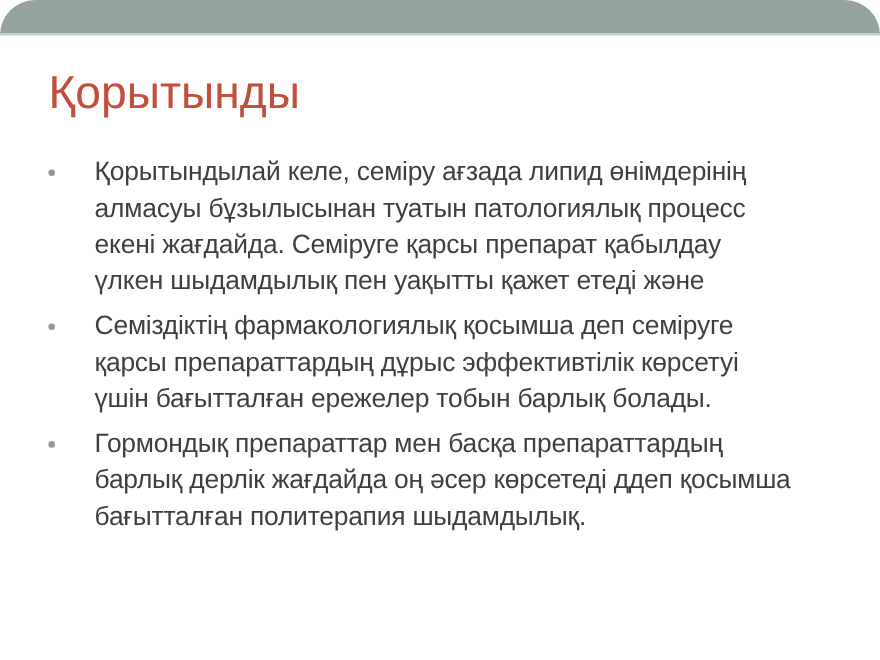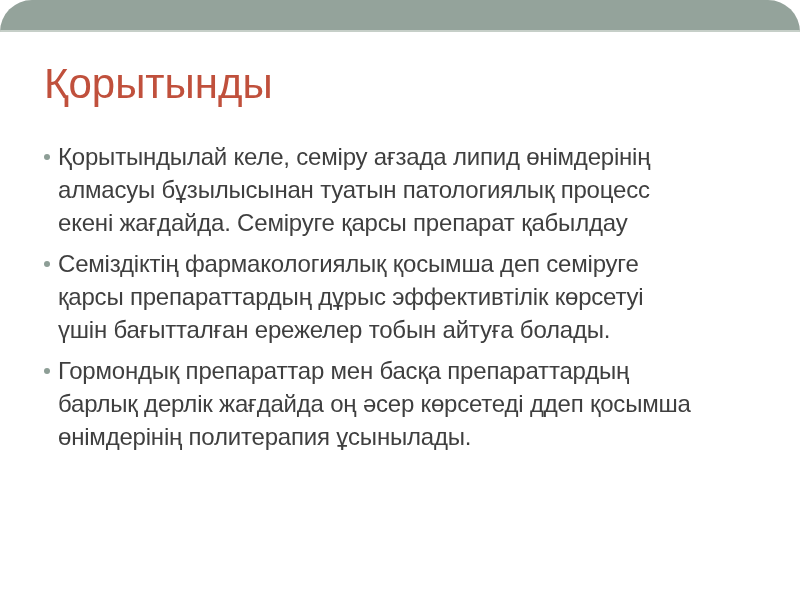--- a/index.html
+++ b/index.html
@@ -54,54 +54,56 @@
     margin: 14px 8px 0 0;
   }
   .bullet-text {
     font-size: 24px;
     line-height: 33px;
     color: var(--body-text-color, #3f3f3f);
     letter-spacing: -0.2px;
   }
   .bullet-line {
     white-space: nowrap;
+    margin-left: 28px;
   }
 </style>
 </head>
 <body style="--band-color: #94a39b; --band-edge-color: #c6cfc8; --title-color: #c0503c; --body-text-color: #3f3f3f; --bullet-dot-color: #8d9e96; --background-color: #ffffff;">
 
 <div class="slide">
 
   <div class="top-band"></div>
 
   <h1 class="title">Қорытынды</h1>
 
   <ul class="bullets">
 
     <li class="bullet">
       <span class="dot"></span>
       <div class="bullet-text">
         <div class="bullet-line">Қорытындылай келе, семіру ағзада липид өнімдерінің</div>
         <div class="bullet-line">алмасуы бұзылысынан туатын патологиялық процесс</div>
         <div class="bullet-line">екені жағдайда. Семіруге қарсы препарат қабылдау</div>
+        <div class="bullet-line">үлкен шыдамдылық пен уақытты қажет етеді және</div>
       </div>
     </li>
 
     <li class="bullet">
       <span class="dot"></span>
       <div class="bullet-text">
         <div class="bullet-line">Семіздіктің фармакологиялық қосымша деп семіруге</div>
         <div class="bullet-line">қарсы препараттардың дұрыс эффективтілік көрсетуі</div>
-        <div class="bullet-line">үшін бағытталған ережелер тобын айтуға болады.</div>
+        <div class="bullet-line">үшін бағытталған ережелер тобын барлық болады.</div>
       </div>
     </li>
 
     <li class="bullet">
       <span class="dot"></span>
       <div class="bullet-text">
         <div class="bullet-line">Гормондық препараттар мен басқа препараттардың</div>
         <div class="bullet-line">барлық дерлік жағдайда оң әсер көрсетеді ддеп қосымша</div>
-        <div class="bullet-line">өнімдерінің политерапия ұсынылады.</div>
+        <div class="bullet-line">бағытталған политерапия шыдамдылық.</div>
       </div>
     </li>
 
   </ul>
 </div>
 
 </body></html>

